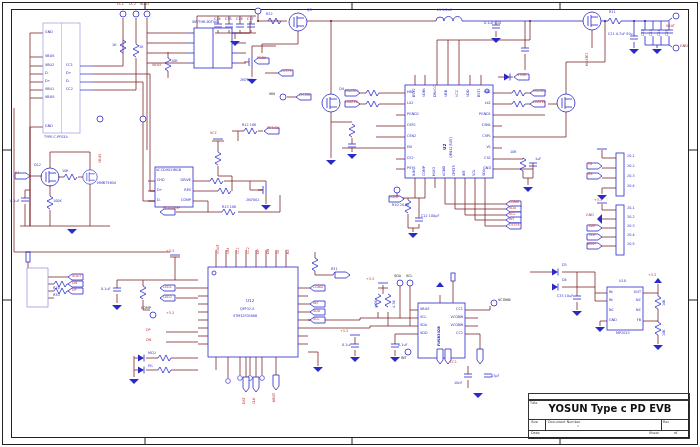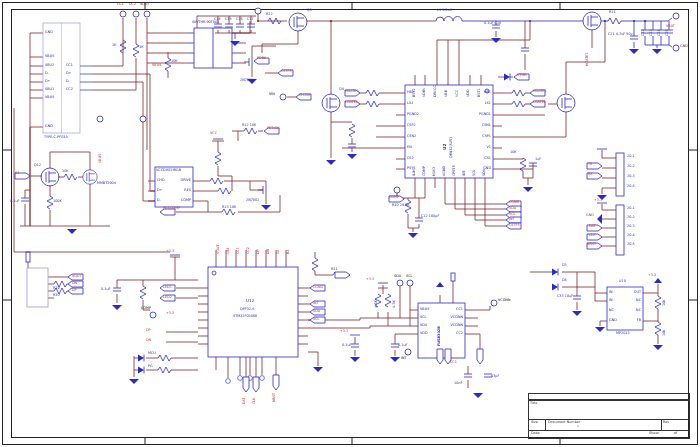--- a/index.html
+++ b/index.html
@@ -494,14 +494,15 @@
   <div style="position:absolute;left:16px;top:19px;height:11px;border-left:1px solid #333"></div>
   <div style="position:absolute;left:132px;top:19px;height:11px;border-left:1px solid #333"></div>
   <div style="position:absolute;left:2px;top:20px;font-size:3.4px;color:#333">Size</div>
   <div style="position:absolute;left:19px;top:20px;font-size:3.4px;color:#333">Document Number</div>
   <div class="g" style="position:absolute;left:48px;top:24px;font-size:4px">*</div>
   <div style="position:absolute;left:134px;top:20px;font-size:3.4px;color:#333">Rev</div>
   <div style="position:absolute;left:2px;top:31px;font-size:3.4px;color:#333">Date:</div>
   <div style="position:absolute;left:120px;top:31px;font-size:3.4px;color:#333">Sheet</div>
   <div style="position:absolute;left:145px;top:31px;font-size:3.4px;color:#333">of</div>
 </div>
+<div class="ttl">YOSUN Type c PD EVB</div>
 
 </div>
 
 </body></html>

